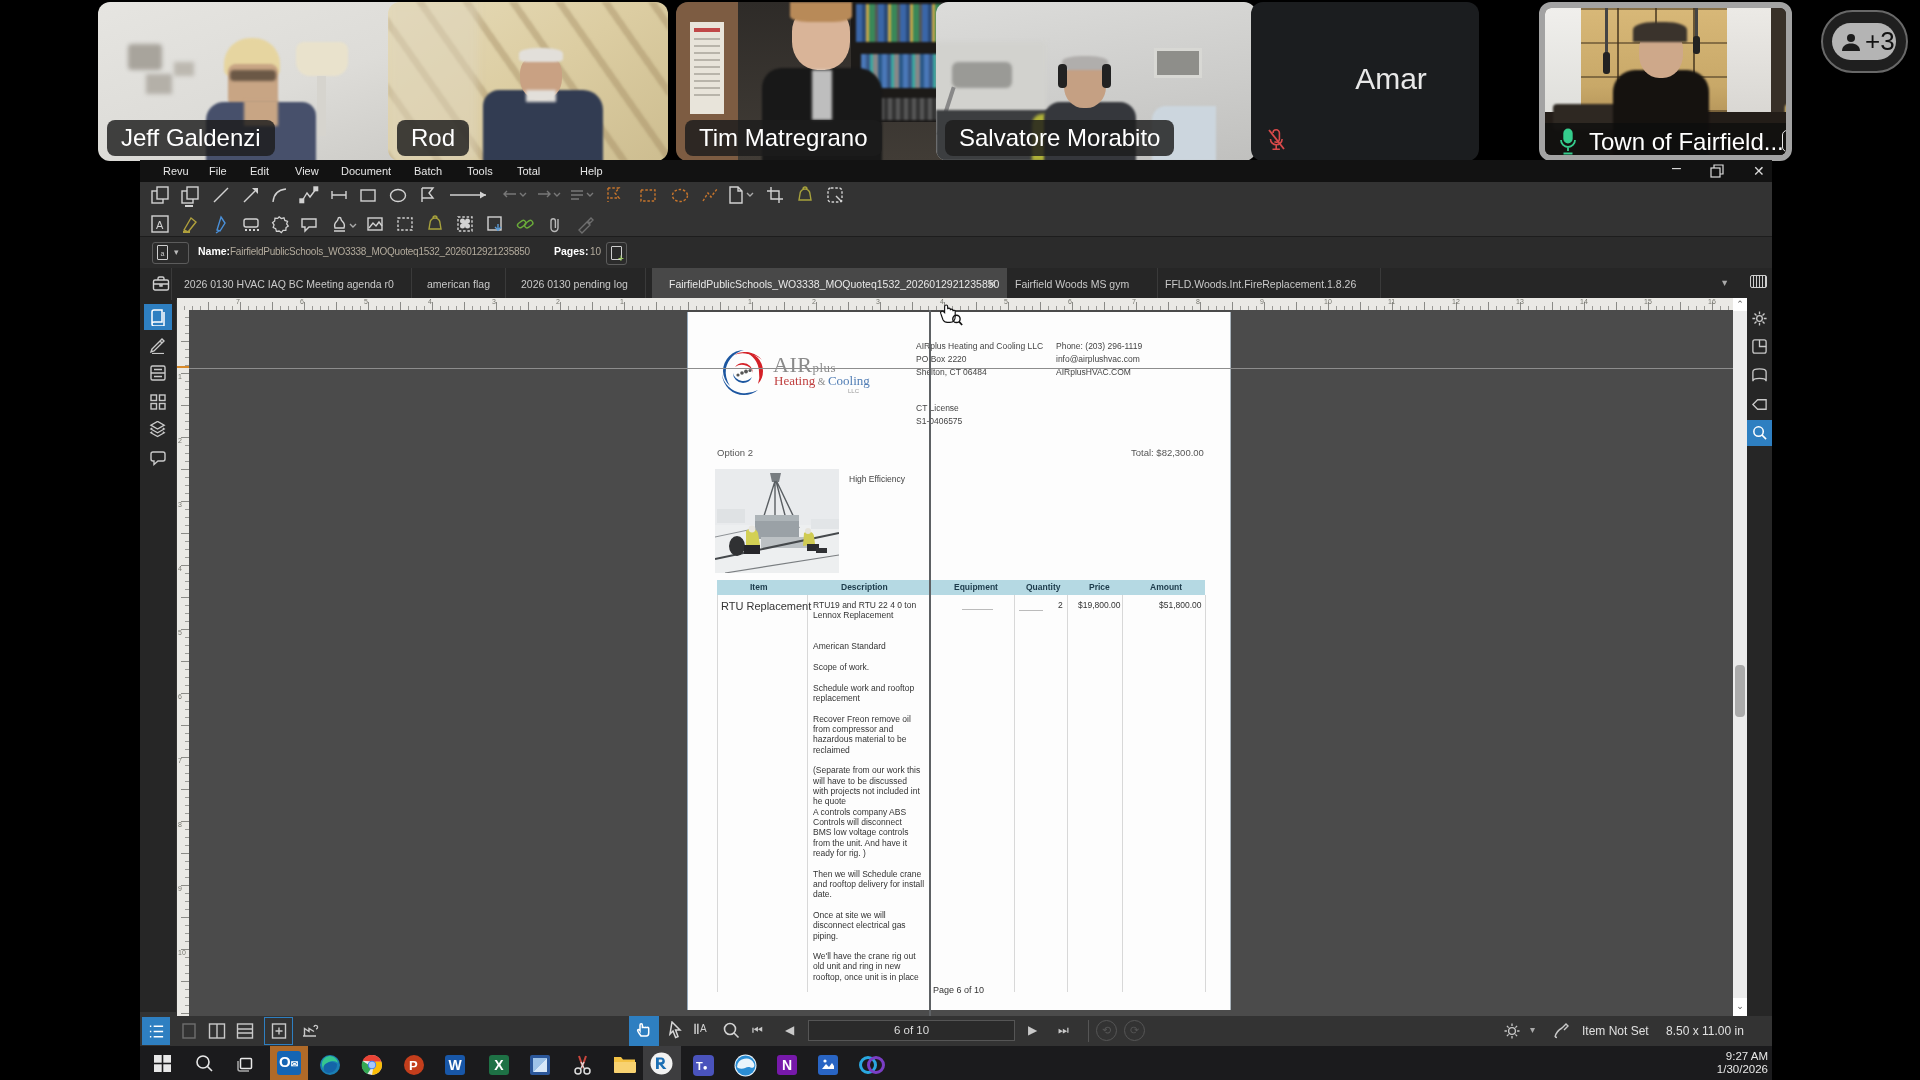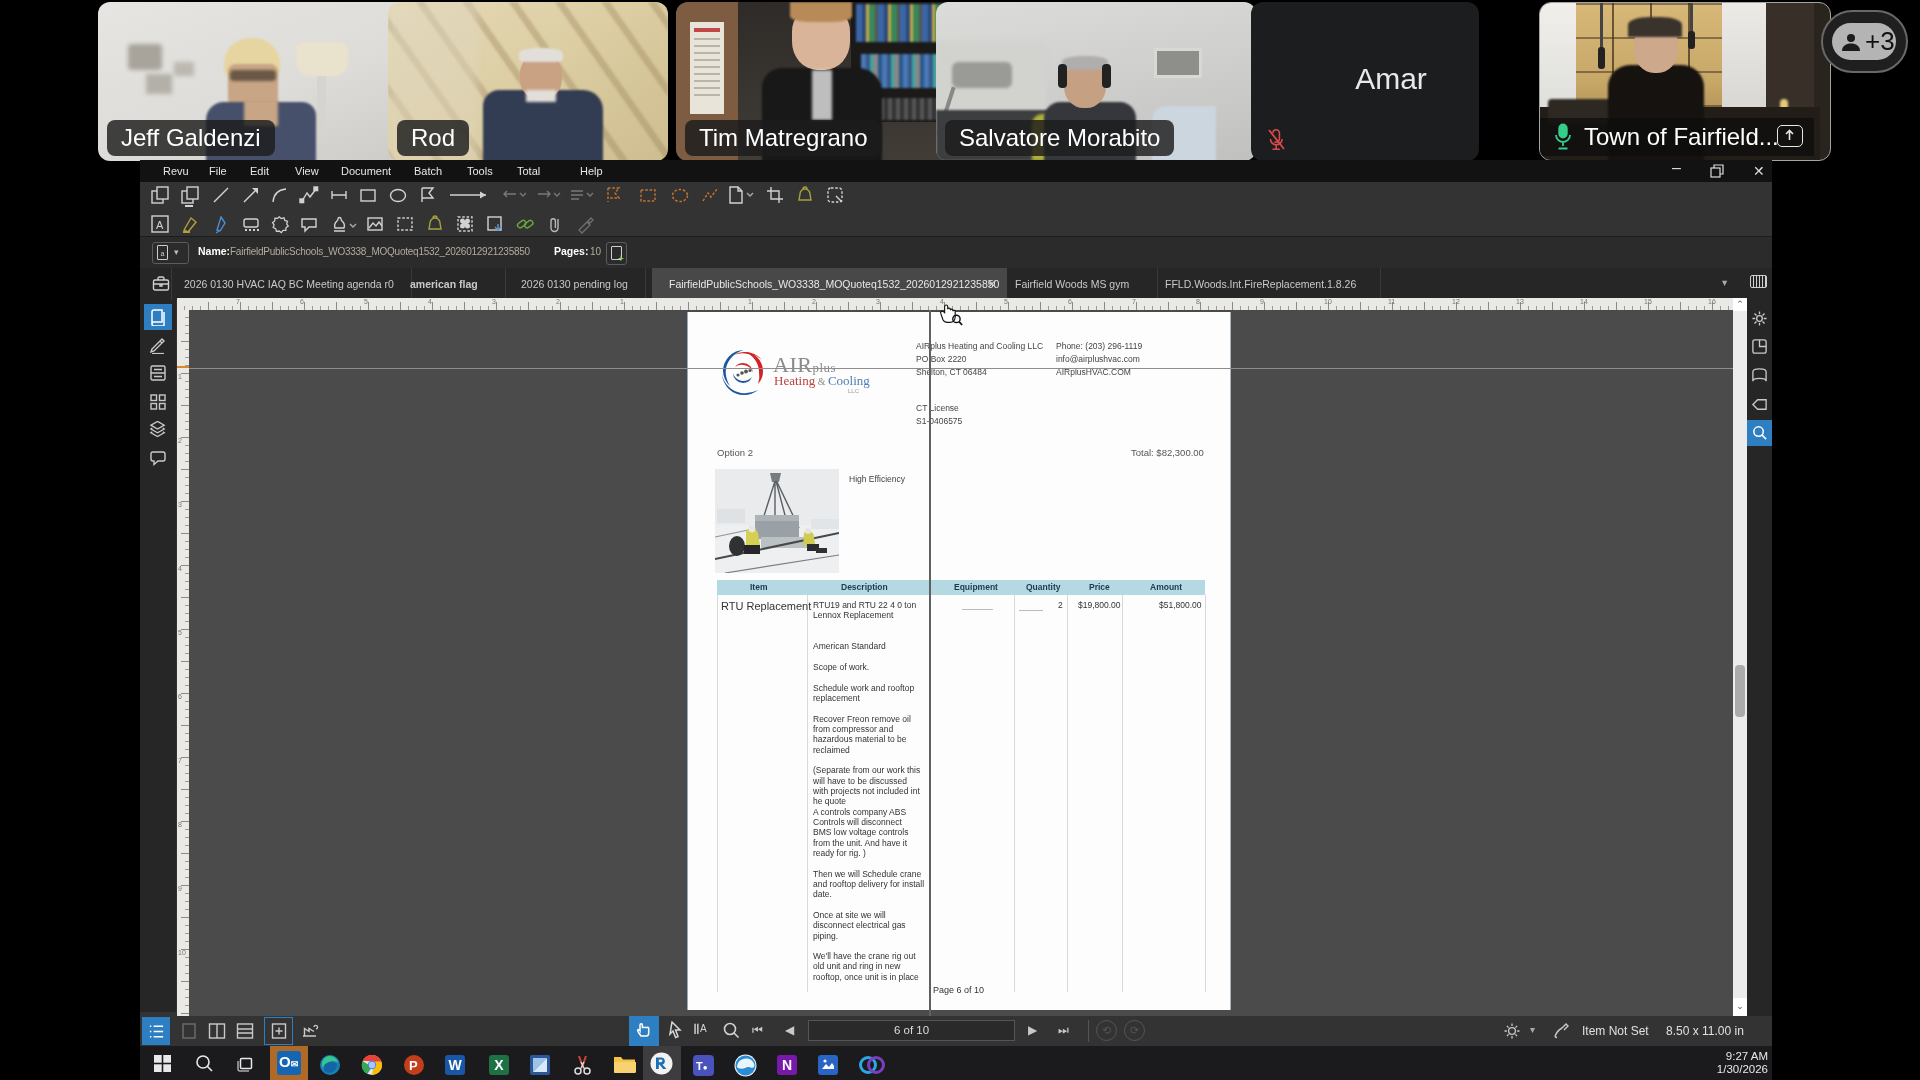--- a/index.html
+++ b/index.html
@@ -70,21 +70,21 @@
   <div class="nlabel">Salvatore Morabito</div>
 </div>
 <div class="tile" id="t5" style="left:1251px;width:228px;background:#1b1d1f;">
   <div class="abs" style="left:0;top:60px;width:280px;text-align:center;color:#e8e8e8;font-size:30px;">Amar</div>
   <svg class="abs" style="left:14px;top:126px;" width="22" height="24" viewBox="0 0 22 24" fill="none" stroke="#d84a4a" stroke-width="1.6">
     <path d="M8 5 a3.2 3.2 0 0 1 6.4 0 v6 a3.2 3.2 0 0 1 -5 2.6"></path>
       <path d="M5.5 11 a5.8 5.8 0 0 0 11.6 0 M11.2 17 v4 M7.5 21.3 h7.4"></path>
       <path d="M4 2 L19 21" stroke-width="1.8"></path>
   </svg>
 </div>
-<div class="tile" id="t6" style="left:1539px;width:292px;background:#2a241e;border:1px solid #a3a3a3;">
+<div class="tile" id="t6" style="left:1539px;width:253px;background:#2a241e;border:6px solid #a3a3a3;">
   <div class="abs" style="left:34px;top:0;width:150px;height:130px;background:linear-gradient(180deg,#d8b878 0%,#c8a868 60%,#a88850 100%);filter:blur(.5px);"></div>
   <div class="abs" style="left:34px;top:0;width:150px;height:130px;background:repeating-linear-gradient(90deg,rgba(60,45,25,.7) 0 2px,rgba(0,0,0,0) 2px 38px),repeating-linear-gradient(180deg,rgba(60,45,25,.5) 0 2px,rgba(0,0,0,0) 2px 34px);"></div>
   <div class="abs" style="left:0;top:0;width:36px;height:159px;background:linear-gradient(180deg,#f0efec 0%,#dededa 70%,#b8b8b4 100%);"></div>
   <div class="abs" style="left:182px;top:0;width:44px;height:159px;background:linear-gradient(180deg,#eceae6 0%,#d8d6d2 70%,#a8a8a4 100%);"></div>
   <div class="abs" style="left:226px;top:0;width:48px;height:159px;background:#383028;"></div>
   <div class="abs" style="left:240px;top:96px;width:8px;height:30px;background:#e8c878;border-radius:4px;filter:blur(1px);"></div>
   <div class="abs" style="left:60px;top:0;width:3px;height:46px;background:#444;"></div>
   <div class="abs" style="left:58px;top:44px;width:7px;height:22px;background:#222;border-radius:3px;"></div>
   <div class="abs" style="left:150px;top:0;width:3px;height:30px;background:#444;"></div>
   <div class="abs" style="left:148px;top:28px;width:7px;height:18px;background:#222;border-radius:3px;"></div>
@@ -287,21 +287,21 @@
   </div>
 
   <div class="abs" id="tabs" style="left:0;top:108px;width:1632px;height:32px;background:#262626;font-size:10.5px;color:#c9c9c9;">
     <svg class="abs" style="left:12px;top:7px;" width="18" height="18" viewBox="0 0 18 18" fill="none" stroke="#d0d0d0" stroke-width="1.4">
       <rect x="1.5" y="5" width="15" height="10" rx="1.5"></rect>
         <path d="M6 5V3.5A1.5 1.5 0 0 1 7.5 2h3A1.5 1.5 0 0 1 12 3.5V5M1.5 9h15M8 9v2h2V9"></path>
     </svg>
     <div class="abs" style="left:31px;top:0;width:1px;height:32px;background:#3a3a3a;"></div>
     <div class="abs" style="left:44px;top:10px;">2026 0130 HVAC IAQ BC Meeting agenda r0</div>
     <div class="abs" style="left:271px;top:0;width:1px;height:32px;background:#3a3a3a;"></div>
-    <div class="abs" style="left:270px;top:10px;font-weight:bold;">american flag</div>
+    <div class="abs" style="left:287px;top:10px;">american flag</div>
     <div class="abs" style="left:365px;top:0;width:1px;height:32px;background:#3a3a3a;"></div>
     <div class="abs" style="left:381px;top:10px;">2026 0130 pending log</div>
     <div class="abs" style="left:505px;top:0;width:1px;height:32px;background:#3a3a3a;"></div>
     <div class="abs" style="left:512px;top:0;width:355px;height:32px;background:#484848;">
       <div class="abs" style="left:17px;top:10px;color:#e8e8e8;">FairfieldPublicSchools_WO3338_MOQuoteq1532_2026012921235850</div>
       <div class="abs" style="left:335px;top:9px;color:#ccc;font-size:12px;">✕</div>
     </div>
     <div class="abs" style="left:875px;top:10px;">Fairfield Woods MS gym</div>
     <div class="abs" style="left:1017px;top:0;width:1px;height:32px;background:#3a3a3a;"></div>
     <div class="abs" style="left:1025px;top:10px;">FFLD.Woods.Int.FireReplacement.1.8.26</div>

